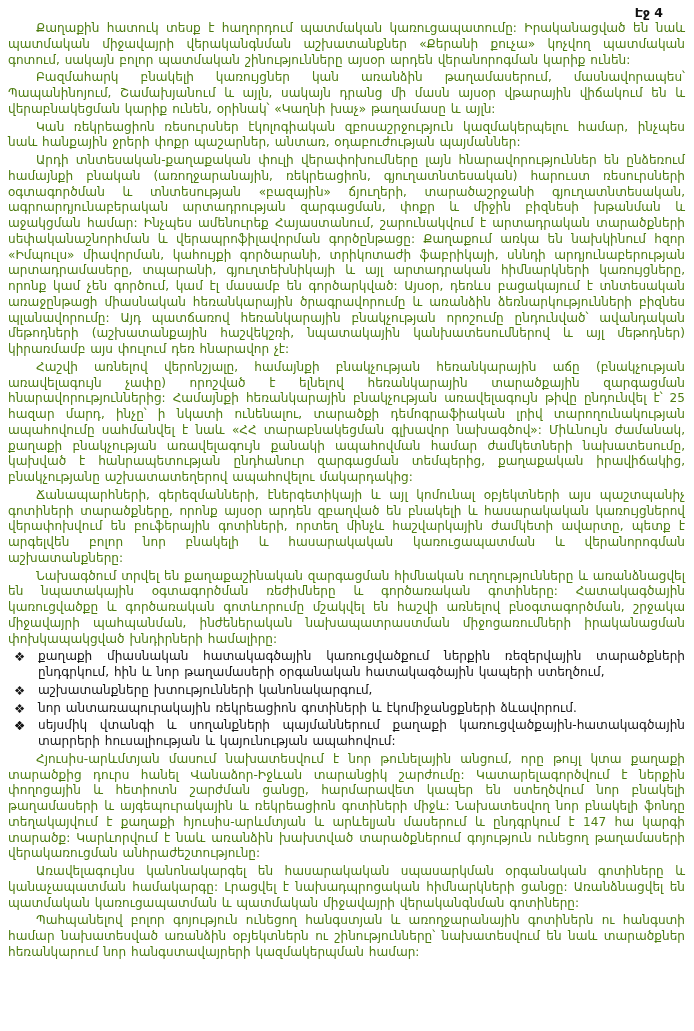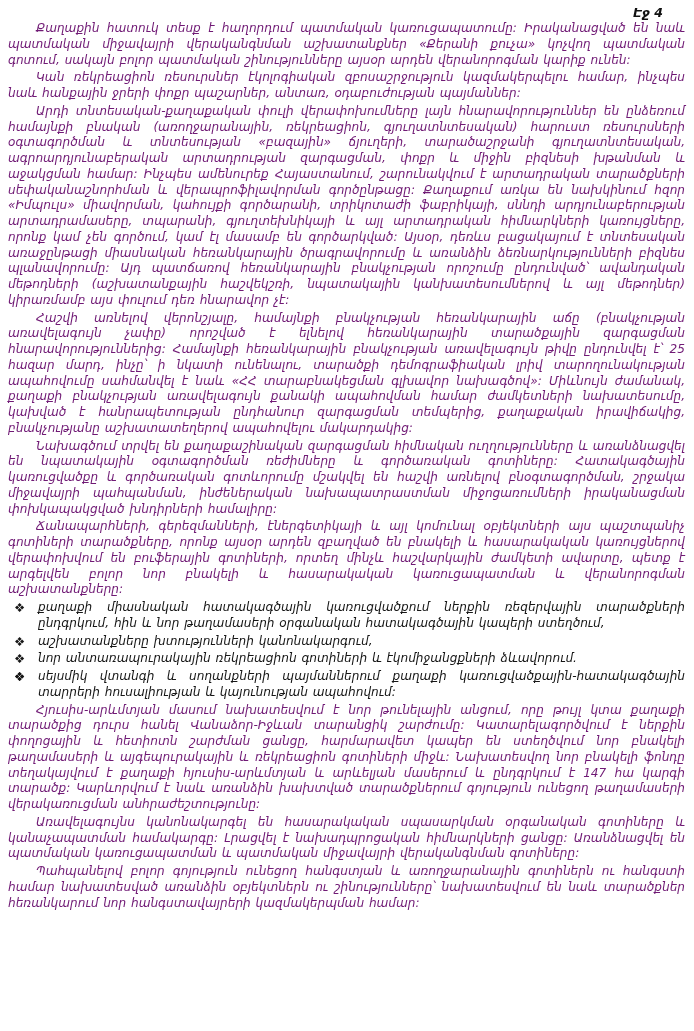--- a/index.html
+++ b/index.html
@@ -13,39 +13,38 @@
     overflow: hidden;
     font-family: "DejaVu Sans", sans-serif;
     color: #161616;
   }
   .page {
     box-sizing: border-box;
     width: 694px;
     height: 1031px;
     padding: 5px 9px 4px 8px;
     background: #ffffff;
-    font-style: italic;
   }
   .page-number {
     text-align: right;
     font-size: 12.5px;
     font-weight: bold;
     line-height: 15px;
     padding-right: 22px;
     margin-bottom: 1px;
     color: #111;
   }
   p.para {
     margin: 0 0 2px 0;
     text-align: justify;
     text-indent: 28px;
     font-size: 12.1px;
     line-height: 15.75px;
     word-spacing: 1px;
-    color: #701a75;
+    color: #4d7c0f;
   }
   ul.bullets {
     list-style: none;
     margin: 0 0 2px 0;
     padding: 0;
   }
   ul.bullets li {
     position: relative;
     padding-left: 30px;
     text-align: justify;
@@ -64,25 +63,26 @@
   }
 </style>
 </head>
 <body>
 
 <div class="page">
 
   <div class="page-number">Էջ 4</div>
 
   <p class="para">Քաղաքին հատուկ տեսք է հաղորդում պատմական կառուցապատումը: Իրականացված են նաև պատմական միջավայրի վերականգնման աշխատանքներ «Քերանի քուչա» կոչվող պատմական գոտում, սակայն բոլոր պատմական շինությունները այսօր արդեն վերանորոգման կարիք ունեն:</p>
+  <p class="para">Բազմահարկ բնակելի կառույցներ կան առանձին թաղամասերում, մասնավորապես՝ Պապանինոյում, Շամախյանում և այլն, սակայն դրանց մի մասն այսօր վթարային վիճակում են և վերաբնակեցման կարիք ունեն, օրինակ՝ «Կաղնի խաչ» թաղամասը և այլն:</p>
   <p class="para">Կան ռեկրեացիոն ռեսուրսներ էկոլոգիական զբոսաշրջություն կազմակերպելու համար, ինչպես նաև հանքային ջրերի փոքր պաշարներ, անտառ, օդաբուժության պայմաններ:</p>
   <p class="para">Արդի տնտեսական-քաղաքական փուլի վերափոխումները լայն հնարավորություններ են ընձեռում համայնքի բնական (առողջարանային, ռեկրեացիոն, գյուղատնտեսական) հարուստ ռեսուրսների օգտագործման և տնտեսության «բազային» ճյուղերի, տարածաշրջանի գյուղատնտեսական, ագրոարդյունաբերական արտադրության զարգացման, փոքր և միջին բիզնեսի խթանման և աջակցման համար: Ինչպես ամենուրեք Հայաստանում, շարունակվում է արտադրական տարածքների սեփականաշնորհման և վերապրոֆիլավորման գործընթացը: Քաղաքում առկա են նախկինում հզոր «Իմպուլս» միավորման, կահույքի գործարանի, տրիկոտաժի ֆաբրիկայի, սննդի արդյունաբերության արտադրամասերը, տպարանի, գյուղտեխնիկայի և այլ արտադրական հիմնարկների կառույցները, որոնք կամ չեն գործում, կամ էլ մասամբ են գործարկված: Այսօր, դեռևս բացակայում է տնտեսական առաջընթացի միասնական հեռանկարային ծրագրավորումը և առանձին ձեռնարկությունների բիզնես պլանավորումը: Այդ պատճառով հեռանկարային բնակչության որոշումը ընդունված՝ ավանդական մեթոդների (աշխատանքային հաշվեկշռի, նպատակային կանխատեսումներով և այլ մեթոդներ) կիրառմամբ այս փուլում դեռ հնարավոր չէ:</p>
   <p class="para">Հաշվի առնելով վերոնշյալը, համայնքի բնակչության հեռանկարային աճը (բնակչության առավելագույն չափը) որոշված է ելնելով հեռանկարային տարածքային զարգացման հնարավորություններից: Համայնքի հեռանկարային բնակչության առավելագույն թիվը ընդունվել է՝ 25 հազար մարդ, ինչը՝ ի նկատի ունենալու, տարածքի դեմոգրաֆիական լրիվ տարողունակության ապահովումը սահմանվել է նաև «ՀՀ տարաբնակեցման գլխավոր նախագծով»: Միևնույն ժամանակ, քաղաքի բնակչության առավելագույն քանակի ապահովման համար ժամկետների նախատեսումը, կախված է հանրապետության ընդհանուր զարգացման տեմպերից, քաղաքական իրավիճակից, բնակչությանը աշխատատեղերով ապահովելու մակարդակից:</p>
+  <p class="para">Ճանապարհների, գերեզմանների, էներգետիկայի և այլ կոմունալ օբյեկտների այս պաշտպանիչ գոտիների տարածքները, որոնք այսօր արդեն զբաղված են բնակելի և հասարակական կառույցներով վերափոխվում են բուֆերային գոտիների, որտեղ մինչև հաշվարկային ժամկետի ավարտը, պետք է արգելվեն բոլոր նոր բնակելի և հասարակական կառուցապատման և վերանորոգման աշխատանքները:</p>
   <p class="para">Նախագծում տրվել են քաղաքաշինական զարգացման հիմնական ուղղությունները և առանձնացվել են նպատակային օգտագործման ռեժիմները և գործառական գոտիները: Հատակագծային կառուցվածքը և գործառական գոտևորումը մշակվել են հաշվի առնելով բնօգտագործման, շրջակա միջավայրի պահպանման, ինժեներական նախապատրաստման միջոցառումների իրականացման փոխկապակցված խնդիրների համալիրը:</p>
-  <p class="para">Ճանապարհների, գերեզմանների, էներգետիկայի և այլ կոմունալ օբյեկտների այս պաշտպանիչ գոտիների տարածքները, որոնք այսօր արդեն զբաղված են բնակելի և հասարակական կառույցներով վերափոխվում են բուֆերային գոտիների, որտեղ մինչև հաշվարկային ժամկետի ավարտը, պետք է արգելվեն բոլոր նոր բնակելի և հասարակական կառուցապատման և վերանորոգման աշխատանքները:</p>
 
   <ul class="bullets">
     <li>
       <span class="marker">❖</span>
       <span>քաղաքի միասնական հատակագծային կառուցվածքում ներքին ռեզերվային տարածքների ընդգրկում, հին և նոր թաղամասերի օրգանական հատակագծային կապերի ստեղծում,</span>
     </li>
     <li>
       <span class="marker">❖</span>
       <span>աշխատանքները խտությունների կանոնակարգում,</span>
     </li>

